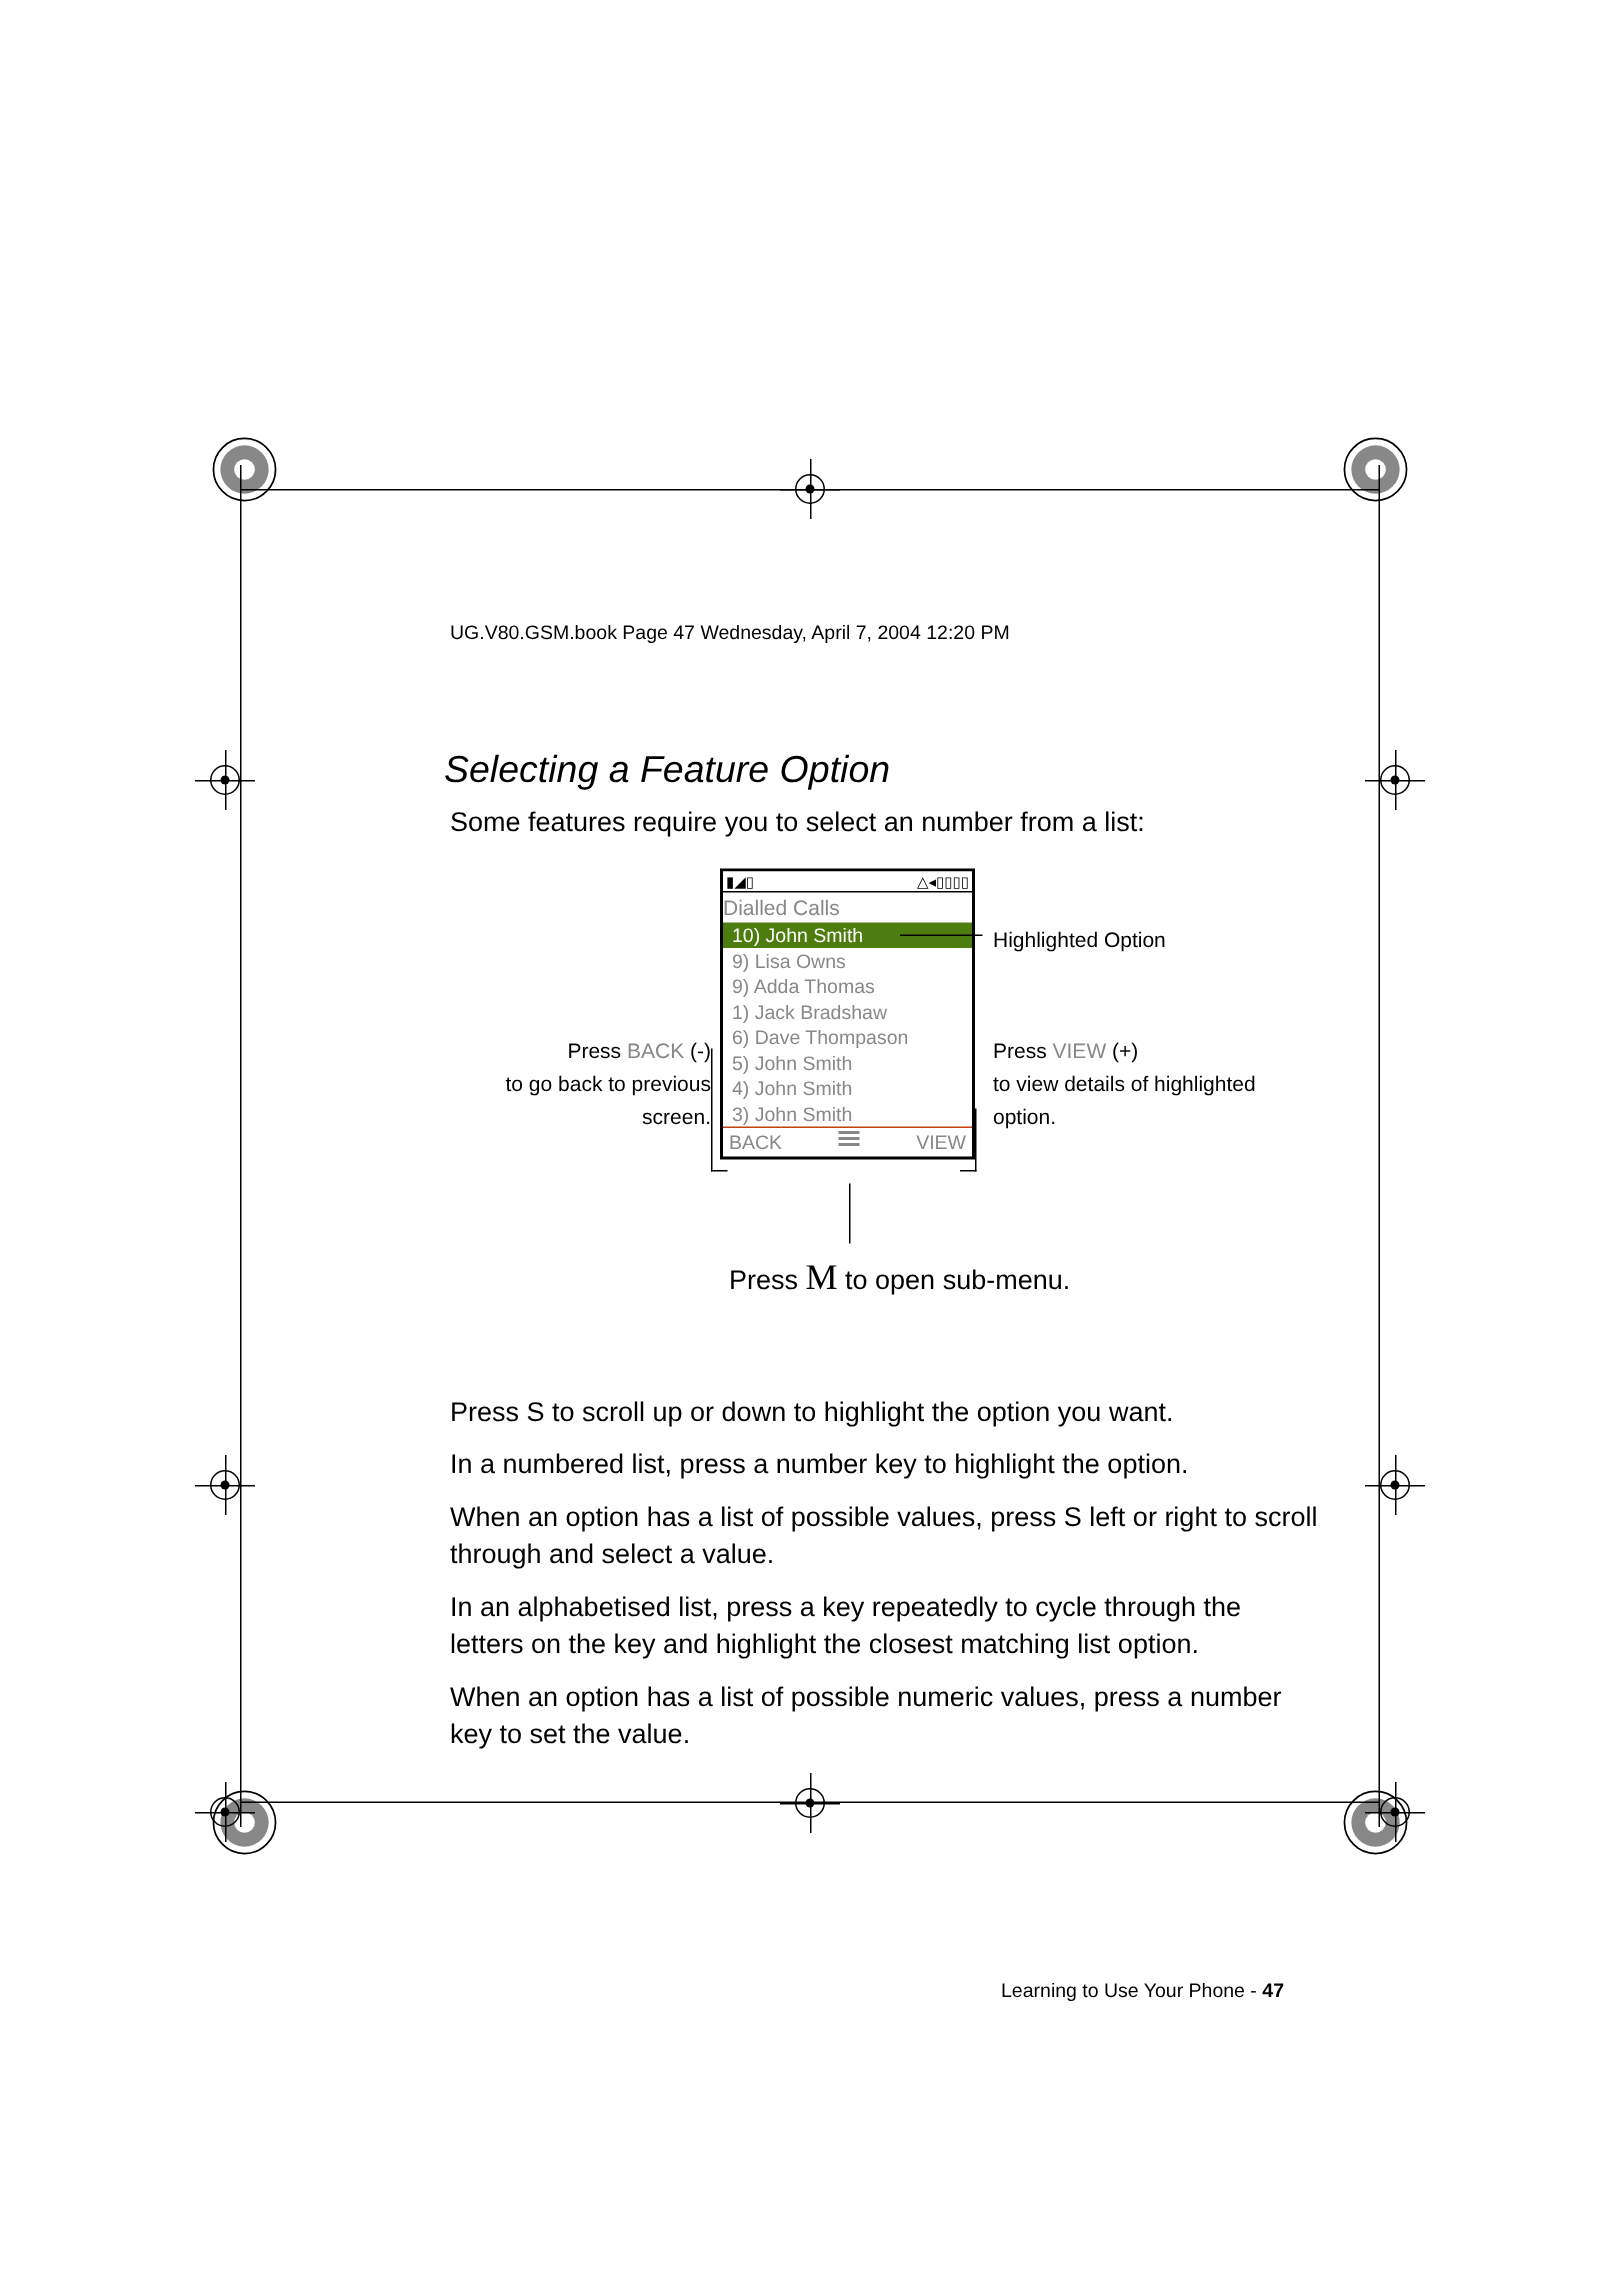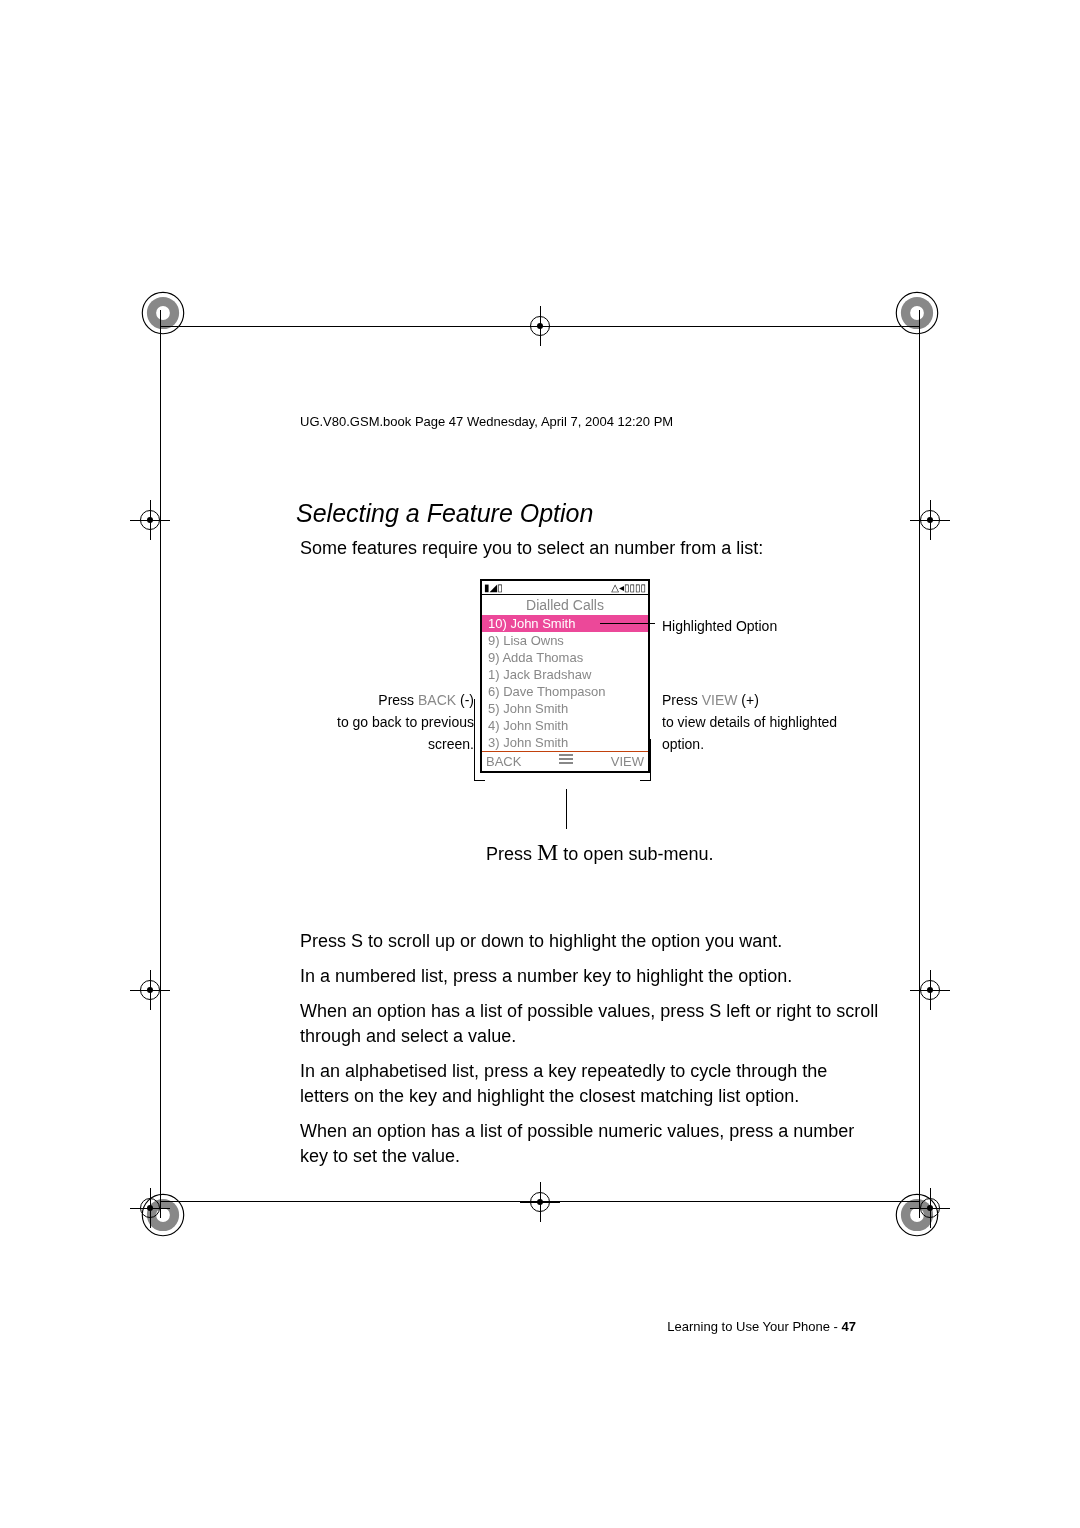--- a/index.html
+++ b/index.html
@@ -108,34 +108,34 @@
     height:14px;
     background:#fff;
     border-bottom:1px solid #000;
     font-size:10px;
     padding:0 2px;
     display:flex;
     justify-content:space-between;
     align-items:center;
   }
   .ph-title {
-    text-align:center;
+    text-align:left;
     color:#888;
     font-size:14px;
     padding:2px 0;
   }
   .ph-item {
     color:#888;
     font-size:13px;
     padding:1px 6px;
     white-space: nowrap;
     overflow:hidden;
   }
   .ph-item.sel {
-    background:#ec4899;
+    background:#4d7c0f;
     color:#fff;
   }
   .ph-item.last { border-bottom:1px solid #c2410c; }
   .ph-soft {
     display:flex;
     justify-content:space-between;
     color:#888;
     font-size:13px;
     padding:2px 4px;
   }

